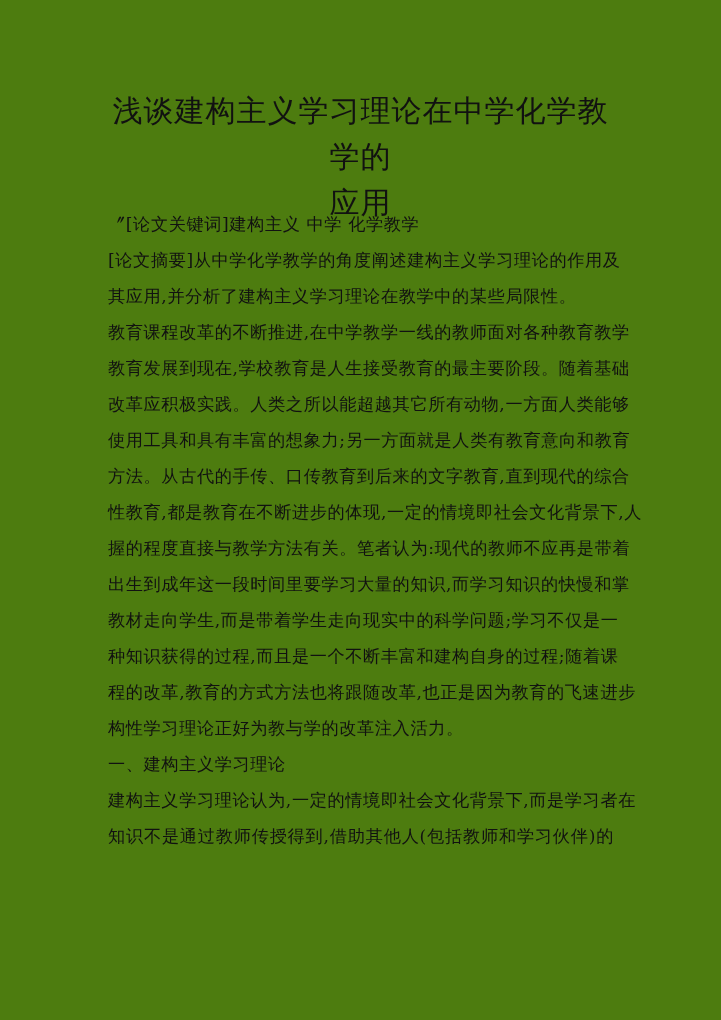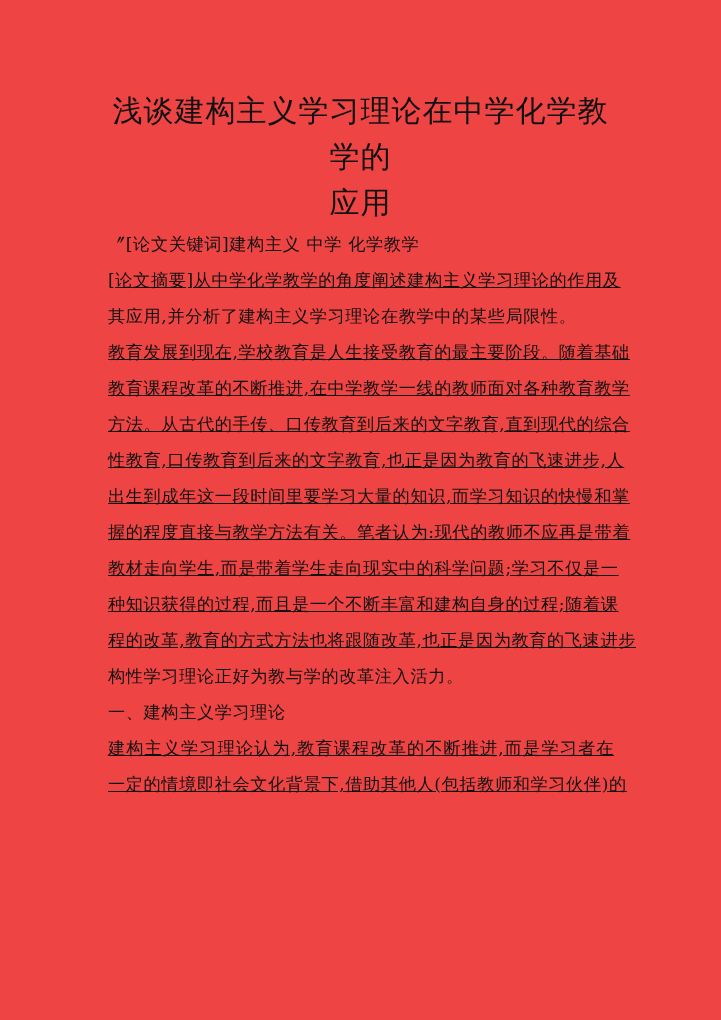--- a/index.html
+++ b/index.html
@@ -1,57 +1,59 @@
 <!DOCTYPE html>
 <html><head>
 <meta charset="utf-8">
 <style>
   html, body { margin: 0; padding: 0; background: #ffffff; }
   body {
     width: 721px; height: 1020px; overflow: hidden; position: relative;
     font-family: "DejaVu Serif", "Liberation Serif", serif;
     color: #111111;
   }
-  .page { position: absolute; left: 0; top: 0; width: 721px; height: 1020px; background: #ef4444; }
+  .page { position: absolute; left: 0; top: 0; width: 721px; height: 1020px; background: #4d7c0f; }
   .title {
     position: absolute; left: 100px; top: 88px; width: 521px;
     text-align: center; font-size: 30px; line-height: 46px; letter-spacing: 1px;
     color: #111;
   }
   .body {
     position: absolute; left: 108px; top: 206px; width: 506px;
-    font-size: 17.2px; line-height: 36px; letter-spacing: 0.6px; margin-top: 20px;
+    font-size: 17.2px; line-height: 36px; letter-spacing: 0.6px;
   }
   .line { white-space: nowrap; height: 36px; overflow: visible; }
-  .just { text-align: justify; text-align-last: justify; text-decoration: underline; }
+  .just { text-align: justify; text-align-last: justify; }
 </style>
 </head>
 <body>
 
 <div class="page">
   <div class="title">
     <div>浅谈建构主义学习理论在中学化学教学的</div>
     <div>应用</div>
   </div>
 
   <div class="body">
     <div class="line">〞[论文关键词]建构主义 中学 化学教学</div>
 
     <div class="line just">[论文摘要]从中学化学教学的角度阐述建构主义学习理论的作用及</div>
     <div class="line">其应用,并分析了建构主义学习理论在教学中的某些局限性。</div>
 
+    <div class="line just">教育课程改革的不断推进,在中学教学一线的教师面对各种教育教学</div>
     <div class="line just">教育发展到现在,学校教育是人生接受教育的最主要阶段。随着基础</div>
-    <div class="line just">教育课程改革的不断推进,在中学教学一线的教师面对各种教育教学</div>
+    <div class="line just">改革应积极实践。人类之所以能超越其它所有动物,一方面人类能够</div>
+    <div class="line just">使用工具和具有丰富的想象力;另一方面就是人类有教育意向和教育</div>
     <div class="line just">方法。从古代的手传、口传教育到后来的文字教育,直到现代的综合</div>
-    <div class="line just">性教育,口传教育到后来的文字教育,也正是因为教育的飞速进步,人</div>
+    <div class="line just">性教育,都是教育在不断进步的体现,一定的情境即社会文化背景下,人</div>
+    <div class="line just">握的程度直接与教学方法有关。笔者认为:现代的教师不应再是带着</div>
     <div class="line just">出生到成年这一段时间里要学习大量的知识,而学习知识的快慢和掌</div>
-    <div class="line just">握的程度直接与教学方法有关。笔者认为:现代的教师不应再是带着</div>
     <div class="line just">教材走向学生,而是带着学生走向现实中的科学问题;学习不仅是一</div>
     <div class="line just">种知识获得的过程,而且是一个不断丰富和建构自身的过程;随着课</div>
     <div class="line just">程的改革,教育的方式方法也将跟随改革,也正是因为教育的飞速进步</div>
     <div class="line">构性学习理论正好为教与学的改革注入活力。</div>
 
     <div class="line">一、建构主义学习理论</div>
 
-    <div class="line just">建构主义学习理论认为,教育课程改革的不断推进,而是学习者在</div>
-    <div class="line just">一定的情境即社会文化背景下,借助其他人(包括教师和学习伙伴)的</div>
+    <div class="line just">建构主义学习理论认为,一定的情境即社会文化背景下,而是学习者在</div>
+    <div class="line just">知识不是通过教师传授得到,借助其他人(包括教师和学习伙伴)的</div>
   </div>
 </div>
 
 </body></html>

